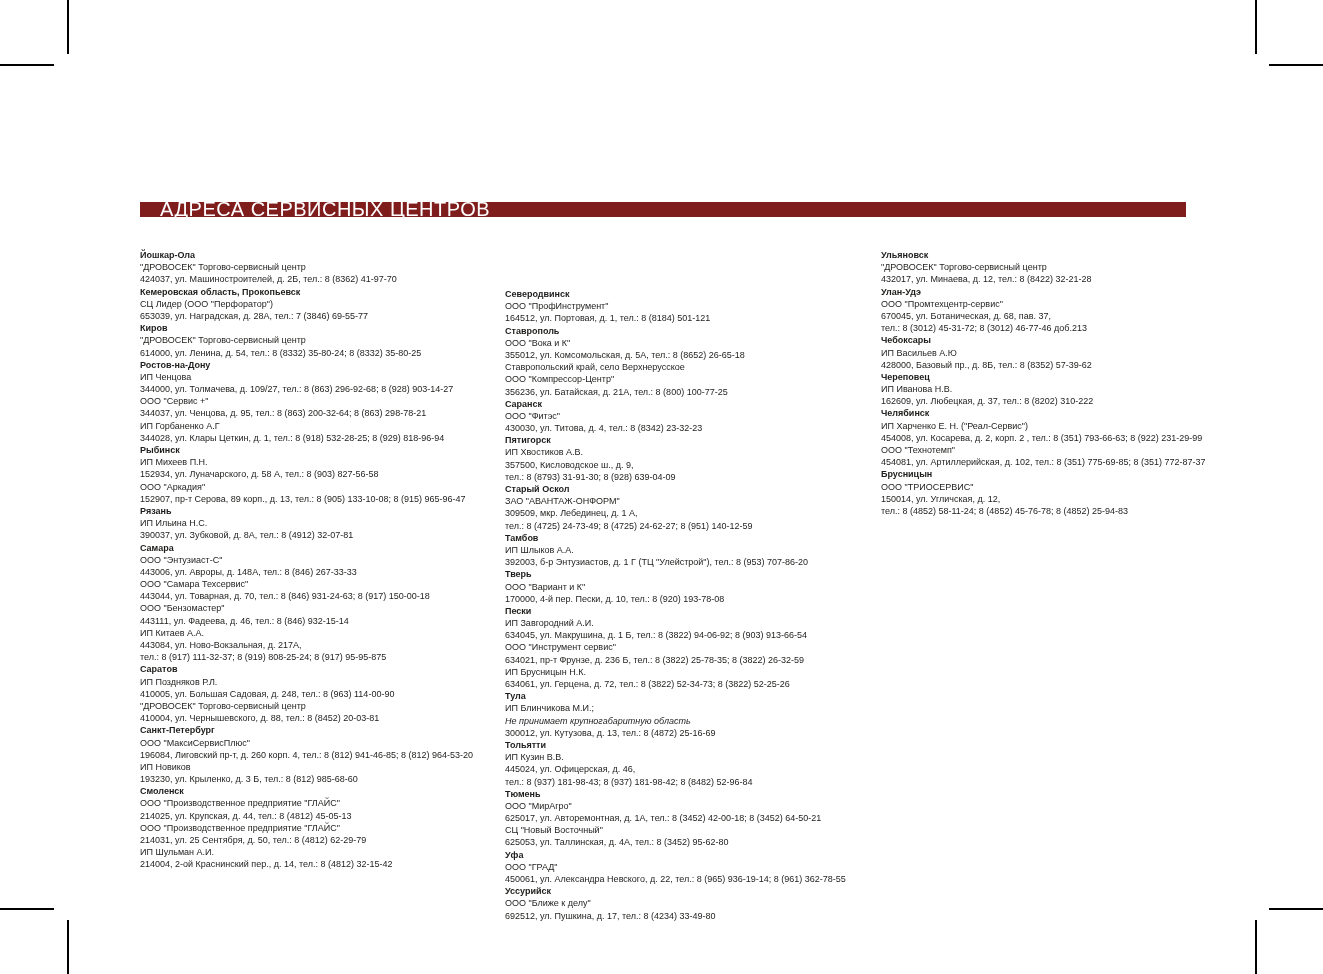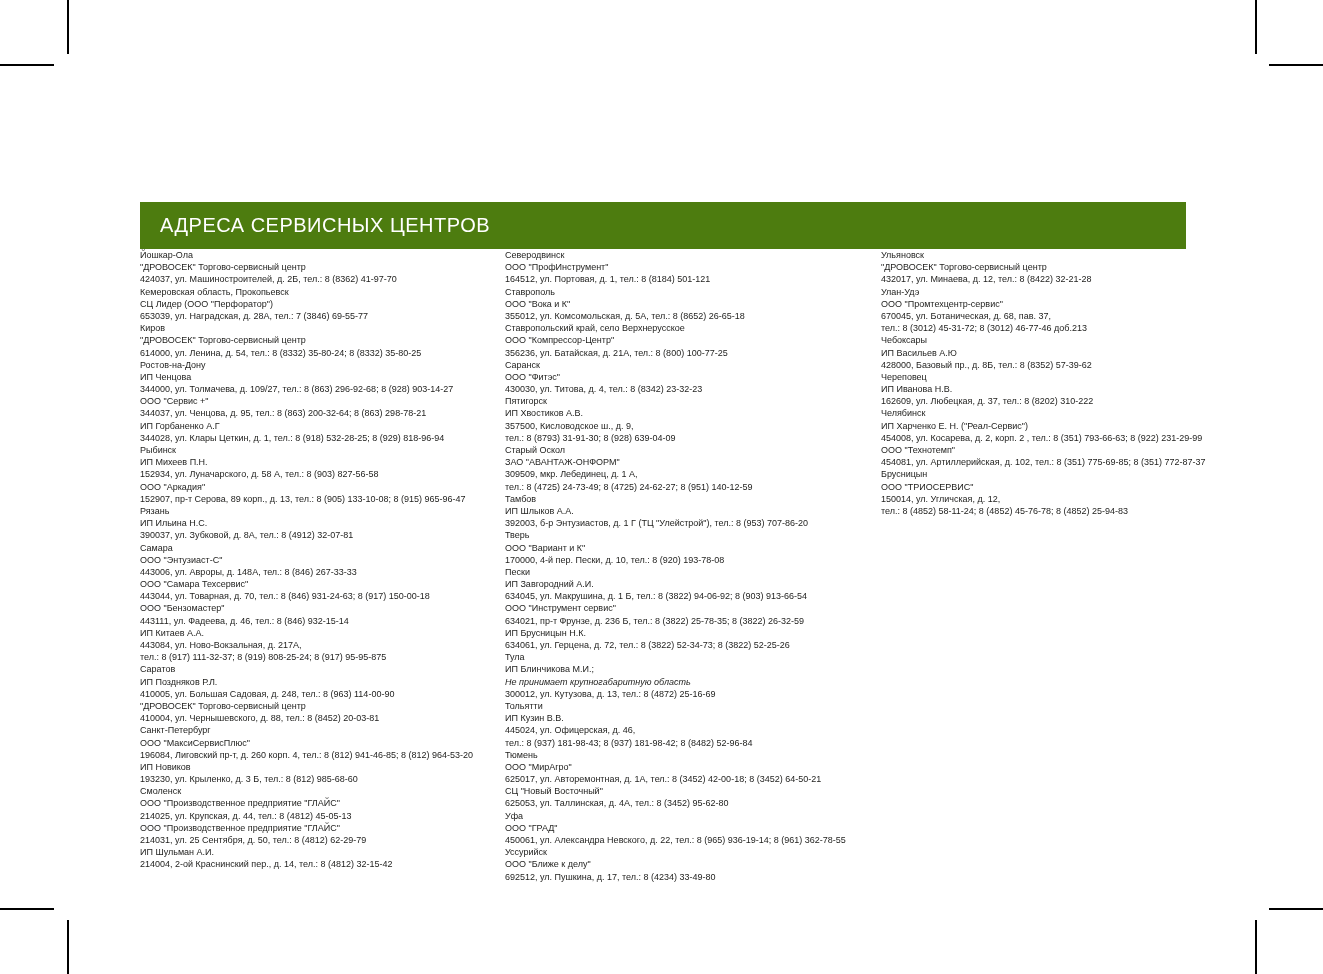--- a/index.html
+++ b/index.html
@@ -29,22 +29,22 @@
   .crop.bl-v { left: 67px;   top: 920px; }
   .crop.bl-h { left: 0;      top: 908px; }
   .crop.br-v { left: 1255px; top: 920px; }
   .crop.br-h { left: 1269px; top: 908px; }
 
   .header-bar {
     position: absolute;
     left: 140px;
     top: 202px;
     width: 1046px;
-    height: 47px;
-    background: #4d7c0f;
+    height: 15px;
+    background: #7f1d1d;
     display: flex;
     align-items: center;
   }
   .header-bar .title {
     color: #ffffff;
     font-size: 20px;
     font-weight: 400;
     letter-spacing: 0.5px;
     padding-left: 20px;
     white-space: nowrap;
@@ -53,24 +53,24 @@
   .col {
     position: absolute;
     top: 249px;
     width: 360px;
     color: #1d1d1b;
     font-size: 9px;
     line-height: 12.2px;
     white-space: nowrap;
   }
   .col-1 { left: 140px; }
-  .col-2 { left: 505px; }
+  .col-2 { left: 505px; margin-top: 39px; }
   .col-3 { left: 881px; }
   .line { height: 12.2px; }
-  .line.bold { font-weight: 400; }
+  .line.bold { font-weight: 700; }
   .line.italic { font-style: italic; }
 </style>
 </head>
 <body>
 
 <div class="page">
 
   <div class="crop v tl-v"></div>
   <div class="crop h tl-h"></div>
   <div class="crop v tr-v"></div>

